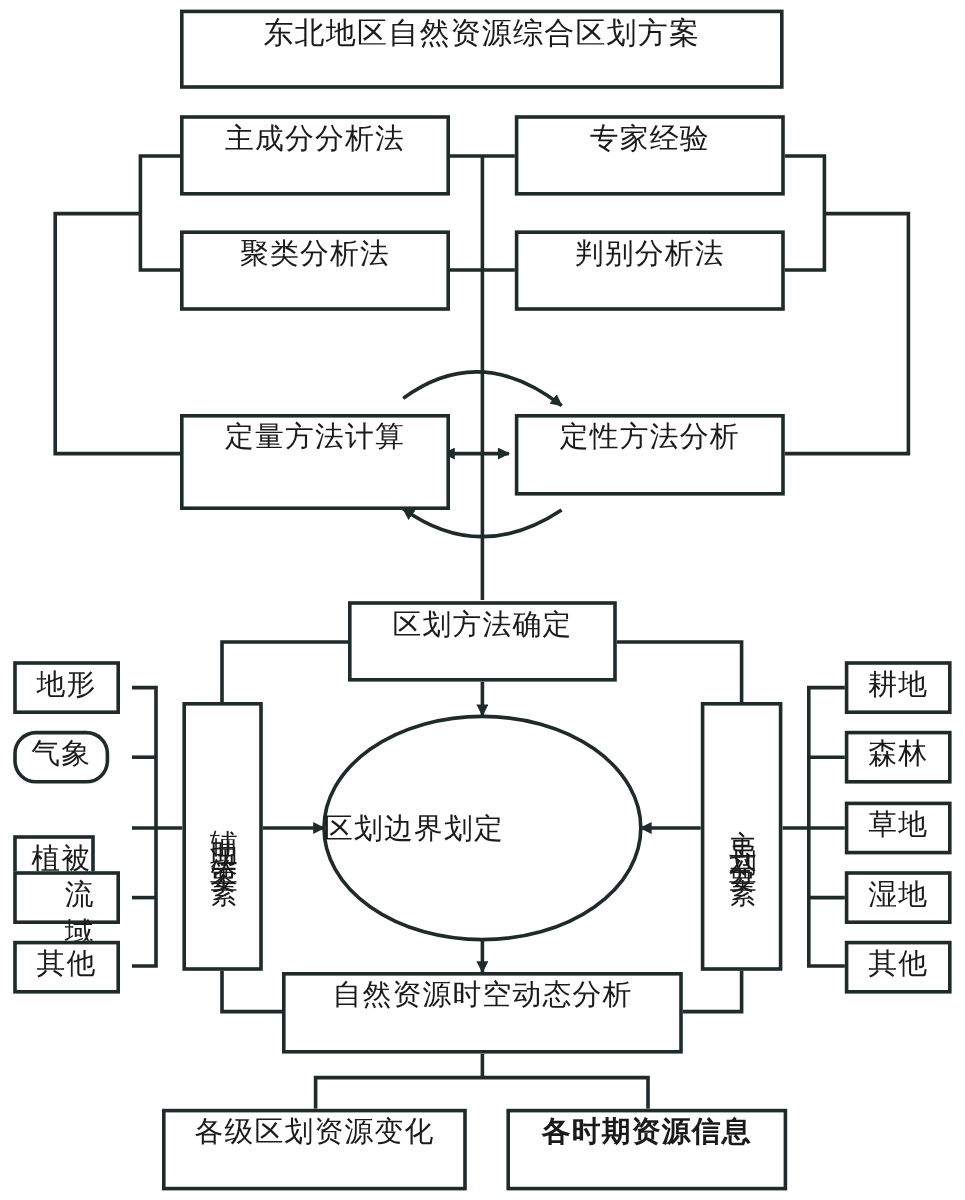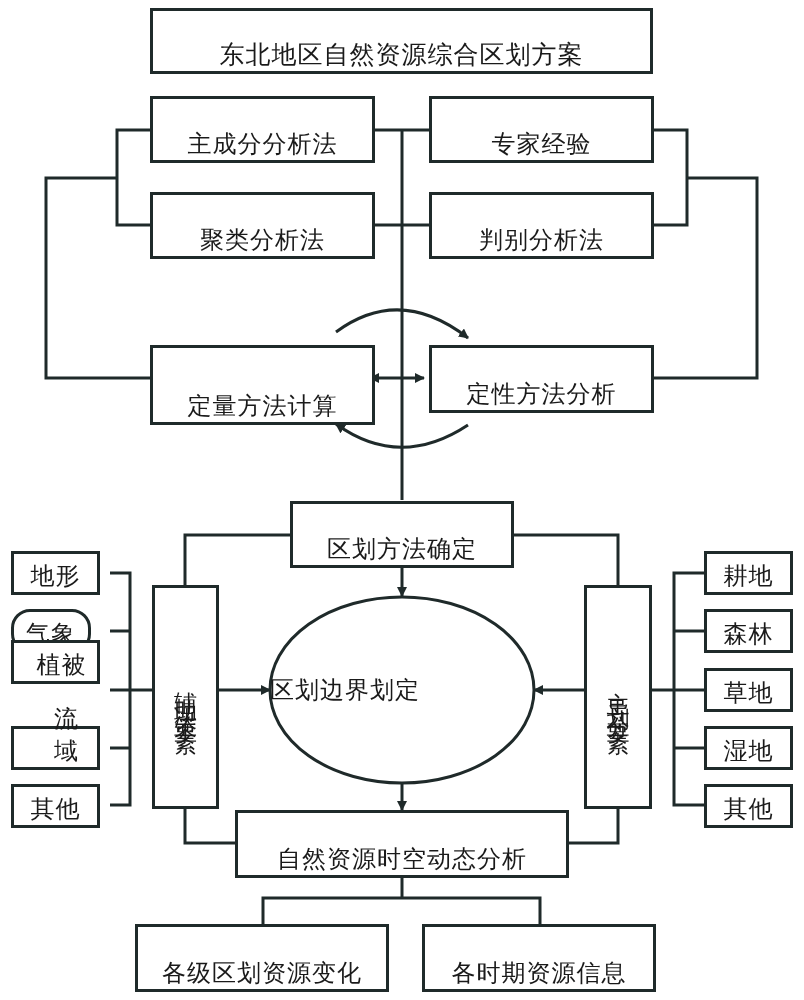--- a/index.html
+++ b/index.html
@@ -1,20 +1,20 @@
 <!DOCTYPE html>
 <html><head>
 <meta charset="utf-8">
 <style>
   html, body { margin: 0; padding: 0; background: #ffffff; }
   body { width: 804px; height: 1000px; position: relative; overflow: hidden;
          font-family: "DejaVu Sans", "Liberation Sans", sans-serif; color: #1a1a1a; }
   svg.wires { position: absolute; left: 0; top: 0; width: 804px; height: 1000px; }
   .box { position: absolute; box-sizing: border-box; border: 3px solid #1f2a2a; background: #fff;
-         display: flex; align-items: flex-end; justify-content: center; font-size: 24px; letter-spacing: 1px; }
+         display: flex; align-items: flex-start; justify-content: center; font-size: 24px; letter-spacing: 1px; }
   .vbox { position: absolute; box-sizing: border-box; border: 3px solid #1f2a2a; background: #fff;
           display: flex; align-items: center; justify-content: center; font-size: 23px;
           writing-mode: vertical-rl; letter-spacing: 8px; line-height: 1; }
   .ellipse-label { position: absolute; display: flex; align-items: center; font-size: 24px; letter-spacing: 1px; }
 </style>
 </head>
 <body>
 
 <svg class="wires" viewBox="0 0 804 1000">
   <defs>
@@ -111,21 +111,21 @@
 <div class="vbox" style="left:584px;top:585px;width:68px;height:224px;">
   <span>主导划分要素</span>
 </div>
 
 <div class="box" style="left:11px;top:551px;width:89px;height:44px;">
   <span>地形</span>
 </div>
 <div class="box" style="left:11px;top:609px;width:80px;height:44px;border-radius:19px;">
   <span>气象</span>
 </div>
-<div class="box" style="left:11px;top:640px;width:89px;height:44px;padding-left:12px;">
+<div class="box" style="left:11px;top:696px;width:68px;height:44px;padding-left:12px;">
   <span>植被</span>
 </div>
 <div class="box" style="left:11px;top:726px;width:89px;height:44px;padding-left:40px;">
   <span>流域</span>
 </div>
 <div class="box" style="left:11px;top:784px;width:89px;height:44px;">
   <span>其他</span>
 </div>
 
 <div class="box" style="left:704px;top:551px;width:89px;height:44px;">
@@ -144,15 +144,15 @@
   <span>其他</span>
 </div>
 
 <div class="box" style="left:235px;top:810px;width:334px;height:68px;">
   <span>自然资源时空动态分析</span>
 </div>
 
 <div class="box" style="left:135px;top:924px;width:254px;height:68px;">
   <span>各级区划资源变化</span>
 </div>
-<div class="box" style="left:422px;top:924px;width:234px;height:68px;">
+<div class="box" style="left:422px;top:924px;width:234px;height:68px;font-weight:bold;">
   <span>各时期资源信息</span>
 </div>
 
 </body></html>

